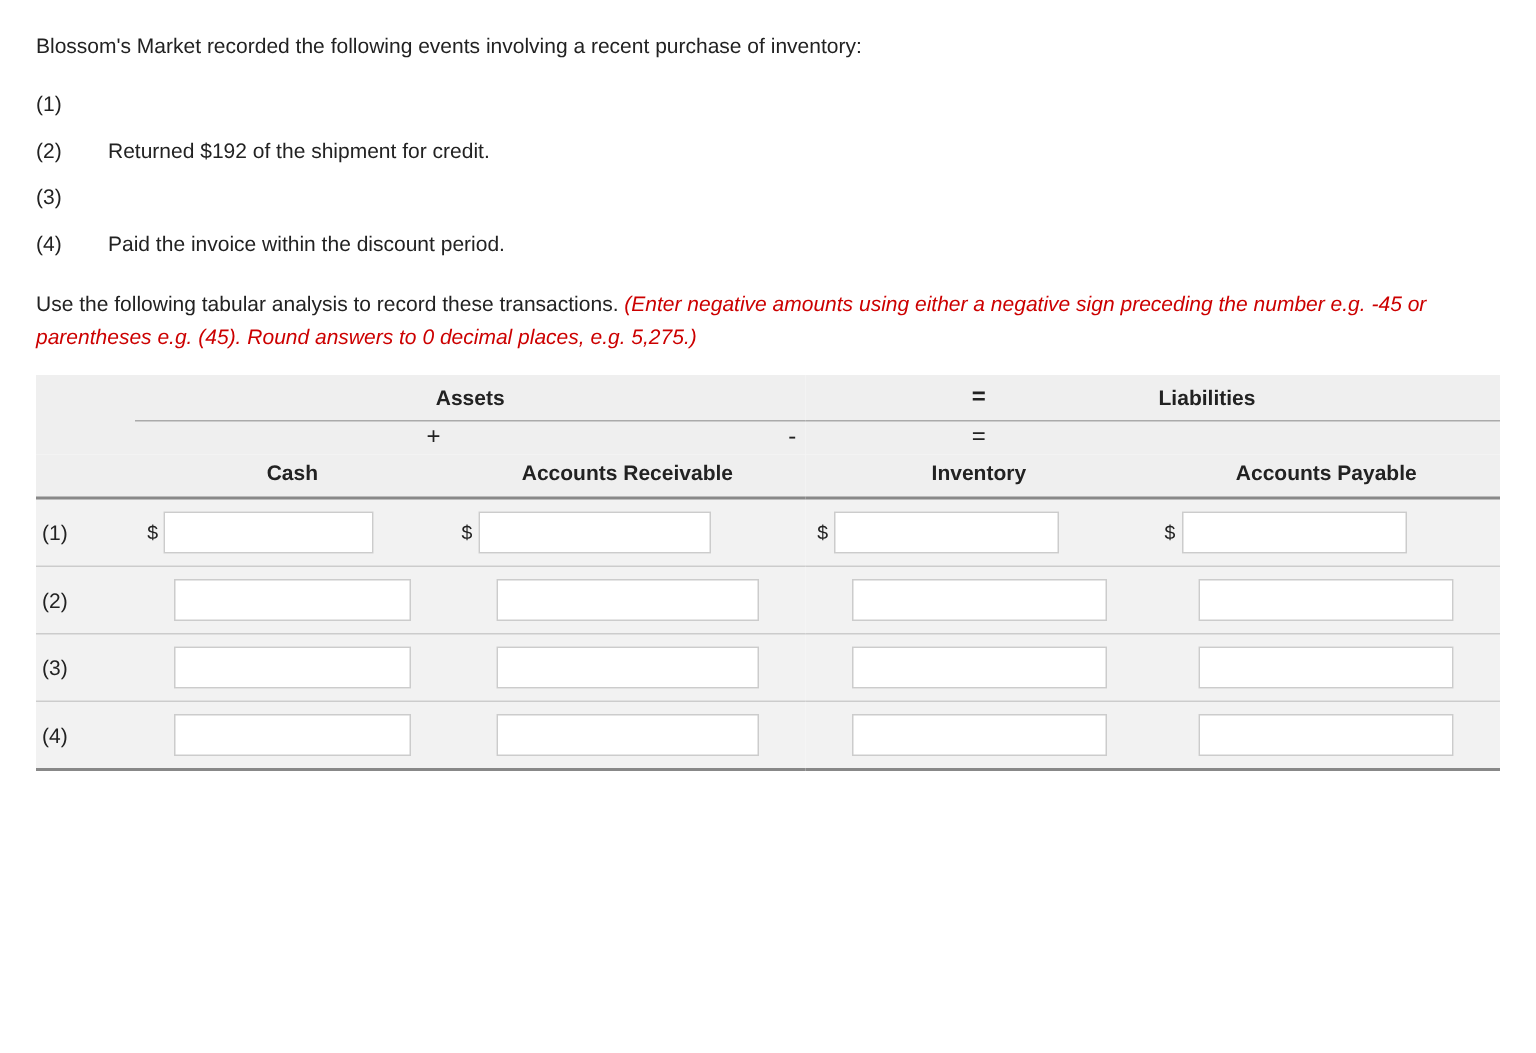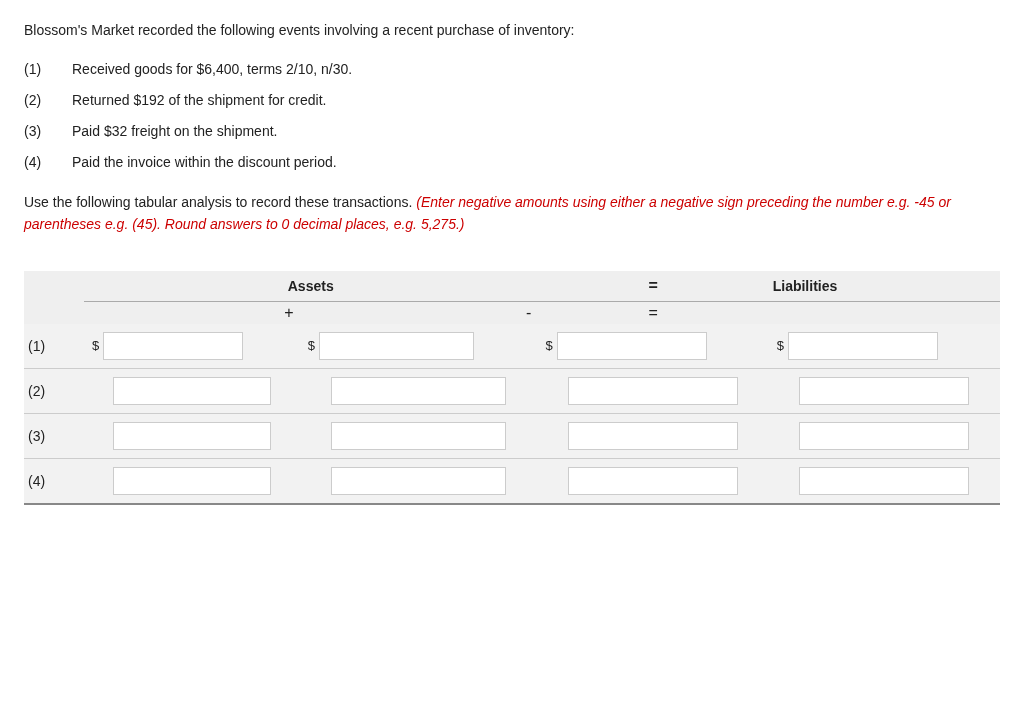--- a/index.html
+++ b/index.html
@@ -34,21 +34,21 @@
       margin-bottom: 10px;
       line-height: 1.5;
     }
 
     .event-num {
       min-width: 28px;
       color: #222;
     }
 
     .instructions {
-      margin-bottom: 35px;
+      margin-bottom: 14px;
       line-height: 1.6;
     }
 
     .instructions .red-italic {
       color: #cc0000;
       font-style: italic;
     }
 
     table {
       width: 100%;
@@ -116,29 +116,27 @@
     }
   </style>
 </head>
 <body>
 
 <p class="intro-text">Blossom's Market recorded the following events involving a recent purchase of inventory:</p>
 
 <ul class="events-list">
   <li>
     <span class="event-num">(1)</span>
-    <span>Received goods for $6,400, terms 2/10, n/30.</span>
   </li>
   <li>
     <span class="event-num">(2)</span>
     <span>Returned $192 of the shipment for credit.</span>
   </li>
   <li>
     <span class="event-num">(3)</span>
-    <span>Paid $32 freight on the shipment.</span>
   </li>
   <li>
     <span class="event-num">(4)</span>
     <span>Paid the invoice within the discount period.</span>
   </li>
 </ul>
 
 <p class="instructions">
   <span>Use the following tabular analysis to record these transactions.</span>
   <span class="red-italic">(Enter negative amounts using either a negative sign preceding the number e.g. -45 or parentheses e.g. (45). Round answers to 0 decimal places, e.g. 5,275.)</span>
@@ -167,20 +165,35 @@
       </td>
       <td style="background:#efefef; text-align:right; padding:2px 6px 2px 4px; font-size:16px; vertical-align:bottom;">
         <span>-</span>
       </td>
       <td style="background:#efefef; text-align:center; padding:2px 4px; font-size:16px; vertical-align:bottom;">
         <span>=</span>
       </td>
       <td style="background:#efefef;"></td>
     </tr>
 
+    <tr class="col-header-row">
+      <td style="background:#efefef; width:60px; border-bottom:2px solid #888;"></td>
+      <td style="background:#efefef; text-align:center; font-weight:bold; padding:4px 4px 8px; border-bottom:2px solid #888; width:190px;">
+        <span>Cash</span>
+      </td>
+      <td style="background:#efefef; text-align:center; font-weight:bold; padding:4px 4px 8px; border-bottom:2px solid #888; width:215px;">
+        <span>Accounts Receivable</span>
+      </td>
+      <td style="background:#efefef; text-align:center; font-weight:bold; padding:4px 4px 8px; border-bottom:2px solid #888; width:210px;">
+        <span>Inventory</span>
+      </td>
+      <td style="background:#efefef; text-align:center; font-weight:bold; padding:4px 4px 8px; border-bottom:2px solid #888; width:210px;">
+        <span>Accounts Payable</span>
+      </td>
+    </tr>
   </thead>
   <tbody>
 
     <tr class="data-row">
       <td style="background:#f2f2f2; padding:8px 4px; font-size:14px; border-bottom:1px solid #ccc;">
         <span>(1)</span>
       </td>
       <td style="background:#f2f2f2; padding:8px 4px; border-bottom:1px solid #ccc;">
         <div class="cell-inner has-dollar">
           <span class="dollar-sign">$</span>

